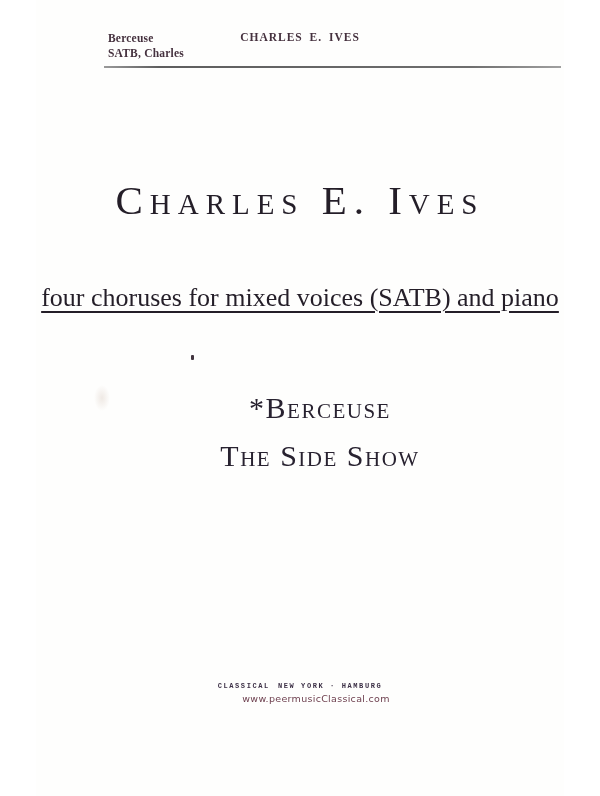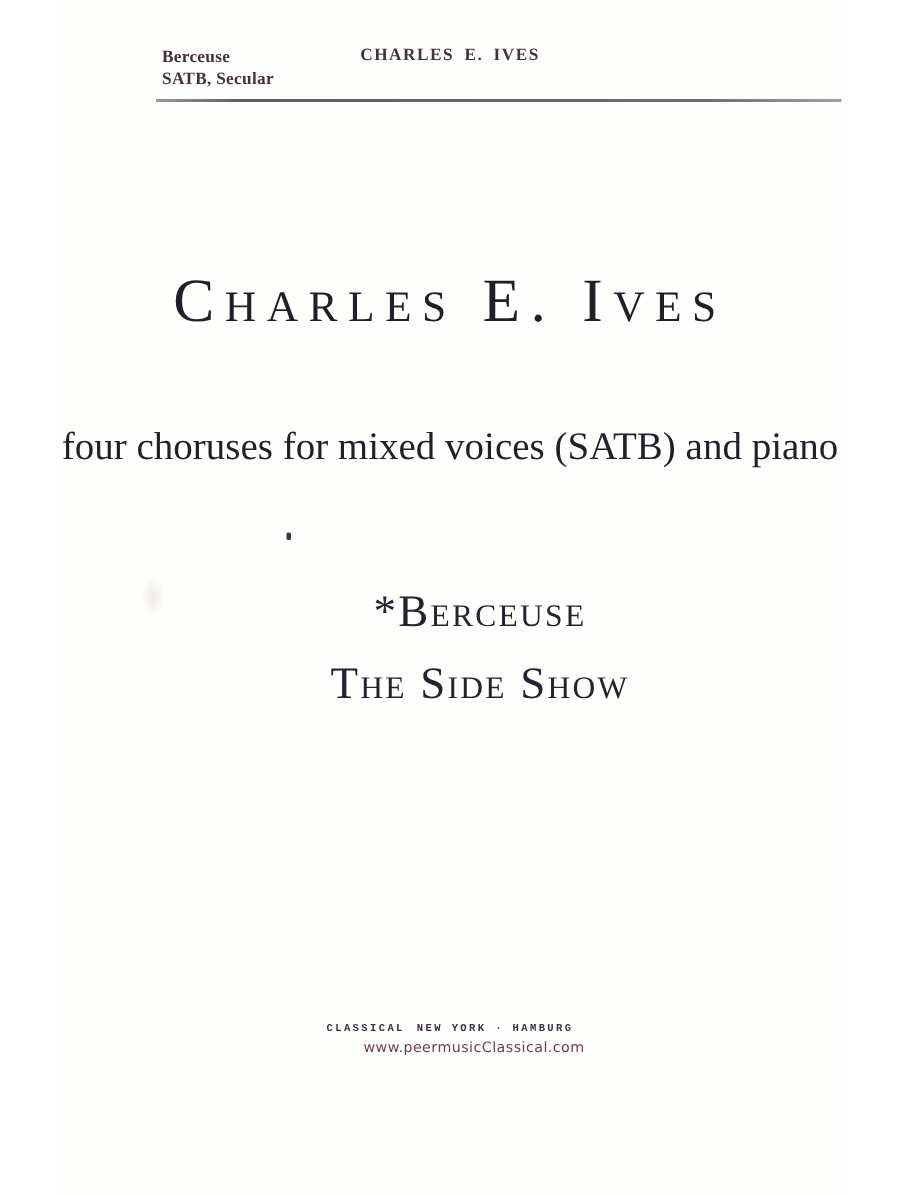--- a/index.html
+++ b/index.html
@@ -49,20 +49,21 @@
 
   
   .subtitle {
     position:absolute; left:0; right:0; top:283px;
     text-align:center;
     font-size:26px;
     color:#241e28;
     white-space:nowrap;
   }
   .subtitle .u {
+    text-decoration:underline;
     text-underline-offset:5px;
     text-decoration-thickness:1.8px;
   }
 
   
   .scan-speck {
     position:absolute; left:155px; top:355px;
     width:3px; height:5px;
     background:#423640; border-radius:1px;
   }
@@ -136,21 +137,21 @@
     margin-left:32px;
   }
 </style>
 </head>
 <body>
 
 <div class="page">
 
   <div class="header-left">
     <div>Berceuse</div>
-    <div>SATB, Secular</div>
+    <div>SATB, Charles</div>
   </div>
   <div class="header-center">CHARLES E. IVES</div>
   <div class="header-rule"></div>
 
   <div class="composer-title">Charles E. Ives</div>
 
   <div class="subtitle">
     <span class="u">four choruses for mixed voices (SATB) and piano</span>
   </div>
 

